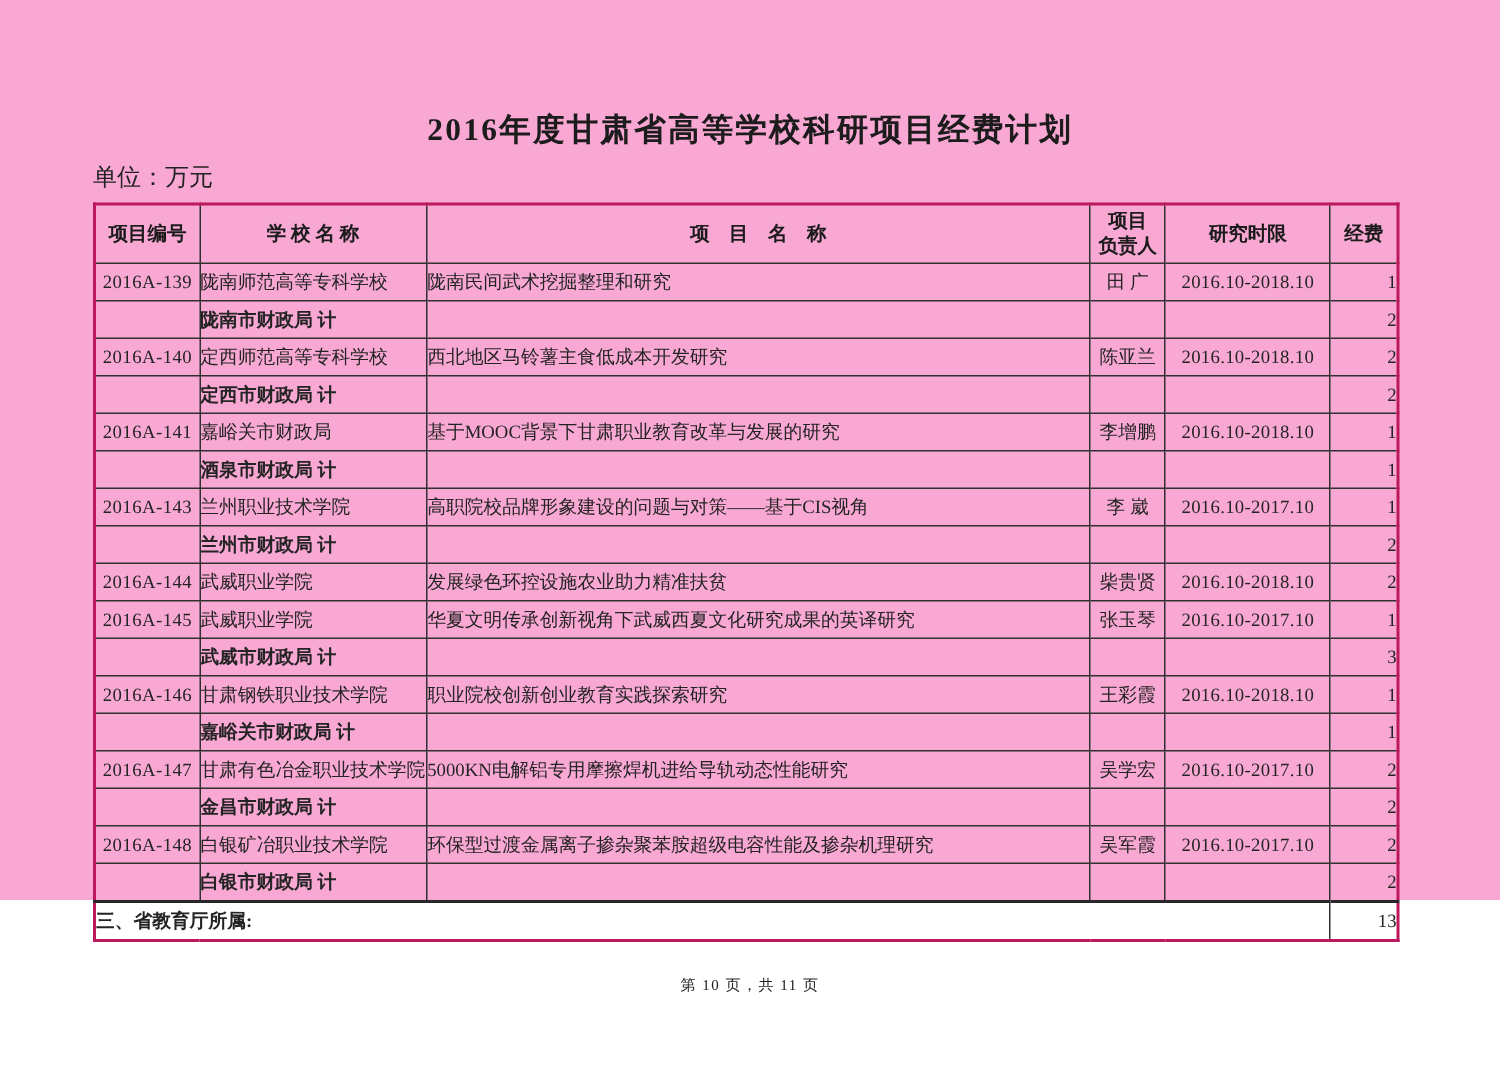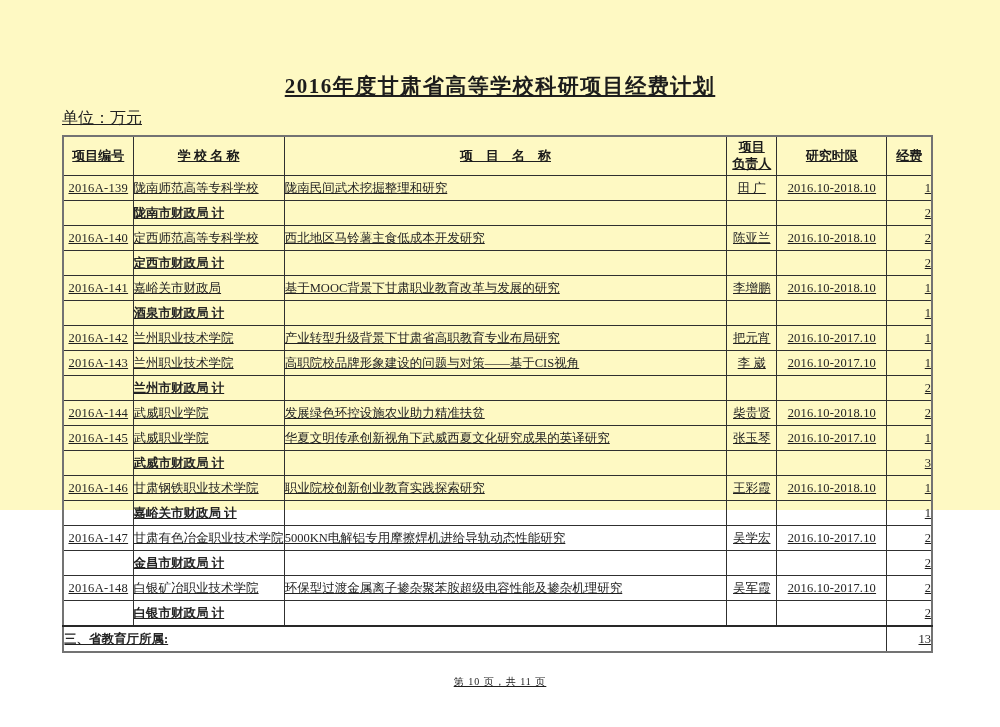--- a/index.html
+++ b/index.html
@@ -10,23 +10,22 @@
   body {
     width: 1000px;
     height: 727px;
     font-family: "Liberation Serif", "DejaVu Serif", serif;
     color: #1f1f1f;
     overflow: hidden;
   }
   .page {
     position: relative;
     width: 1000px;
-    height: 510px;
-    background: #fef9c3;
-    text-decoration: underline;
+    height: 600px;
+    background: #f9a8d4;
   }
   .doc-title {
     margin: 0;
     padding-top: 72px;
     text-align: center;
     font-size: 21px;
     font-weight: 700;
     letter-spacing: 1.5px;
     color: #1c1c1c;
     line-height: 28px;
@@ -36,21 +35,21 @@
     margin: 8px 0 6px 62px;
     text-align: left;
     font-size: 16px;
     color: #222;
   }
   table.funding {
     margin-left: 62px;
     width: 871px;
     border-collapse: collapse;
     table-layout: fixed;
-    border: 2px solid #737373;
+    border: 2px solid #be185d;
   }
   .funding th, .funding td {
     border: 1px solid #303030;
     padding: 0;
     overflow: hidden;
   }
   .funding th {
     height: 38px;
     font-size: 13px;
     font-weight: 700;
@@ -195,28 +194,20 @@
 
   <tr class="row-subtotal">
     <td class="cell-id"></td>
     <td class="cell-subtotal-label">酒泉市财政局  计</td>
     <td class="cell-project"></td>
     <td class="cell-leader"></td>
     <td class="cell-period"></td>
     <td class="cell-fund">1</td>
   </tr>
 
-  <tr class="row-data">
-    <td class="cell-id">2016A-142</td>
-    <td class="cell-school">兰州职业技术学院</td>
-    <td class="cell-project">产业转型升级背景下甘肃省高职教育专业布局研究</td>
-    <td class="cell-leader">把元宵</td>
-    <td class="cell-period">2016.10-2017.10</td>
-    <td class="cell-fund">1</td>
-  </tr>
 
   <tr class="row-data">
     <td class="cell-id">2016A-143</td>
     <td class="cell-school">兰州职业技术学院</td>
     <td class="cell-project">高职院校品牌形象建设的问题与对策——基于CIS视角</td>
     <td class="cell-leader">李  崴</td>
     <td class="cell-period">2016.10-2017.10</td>
     <td class="cell-fund">1</td>
   </tr>
 

